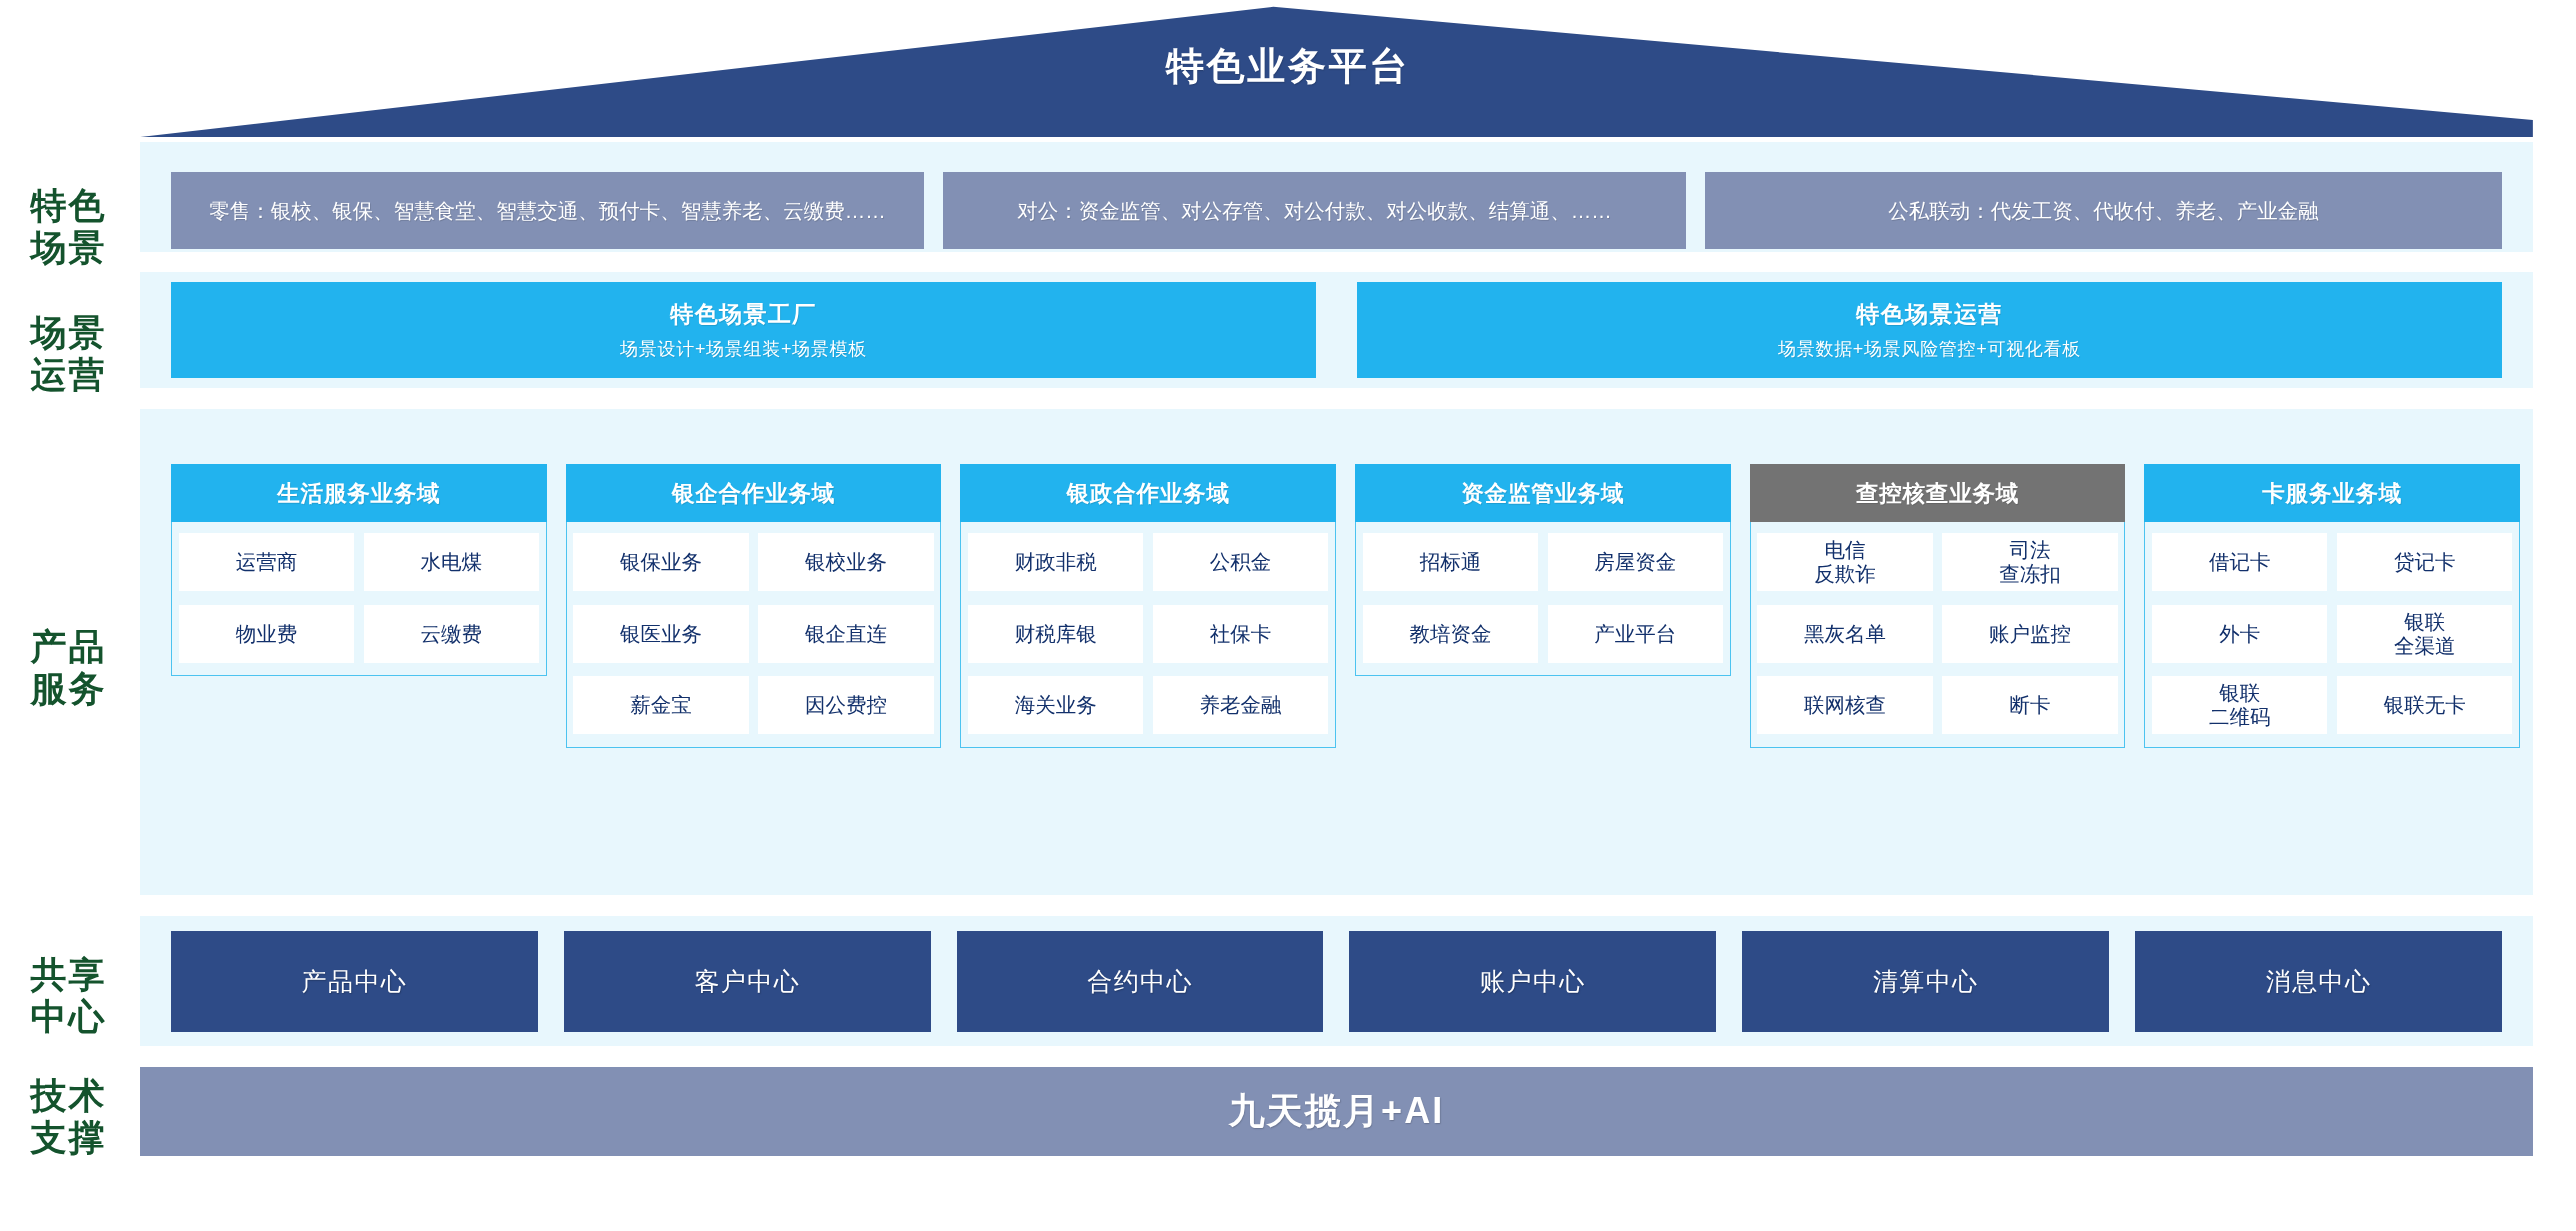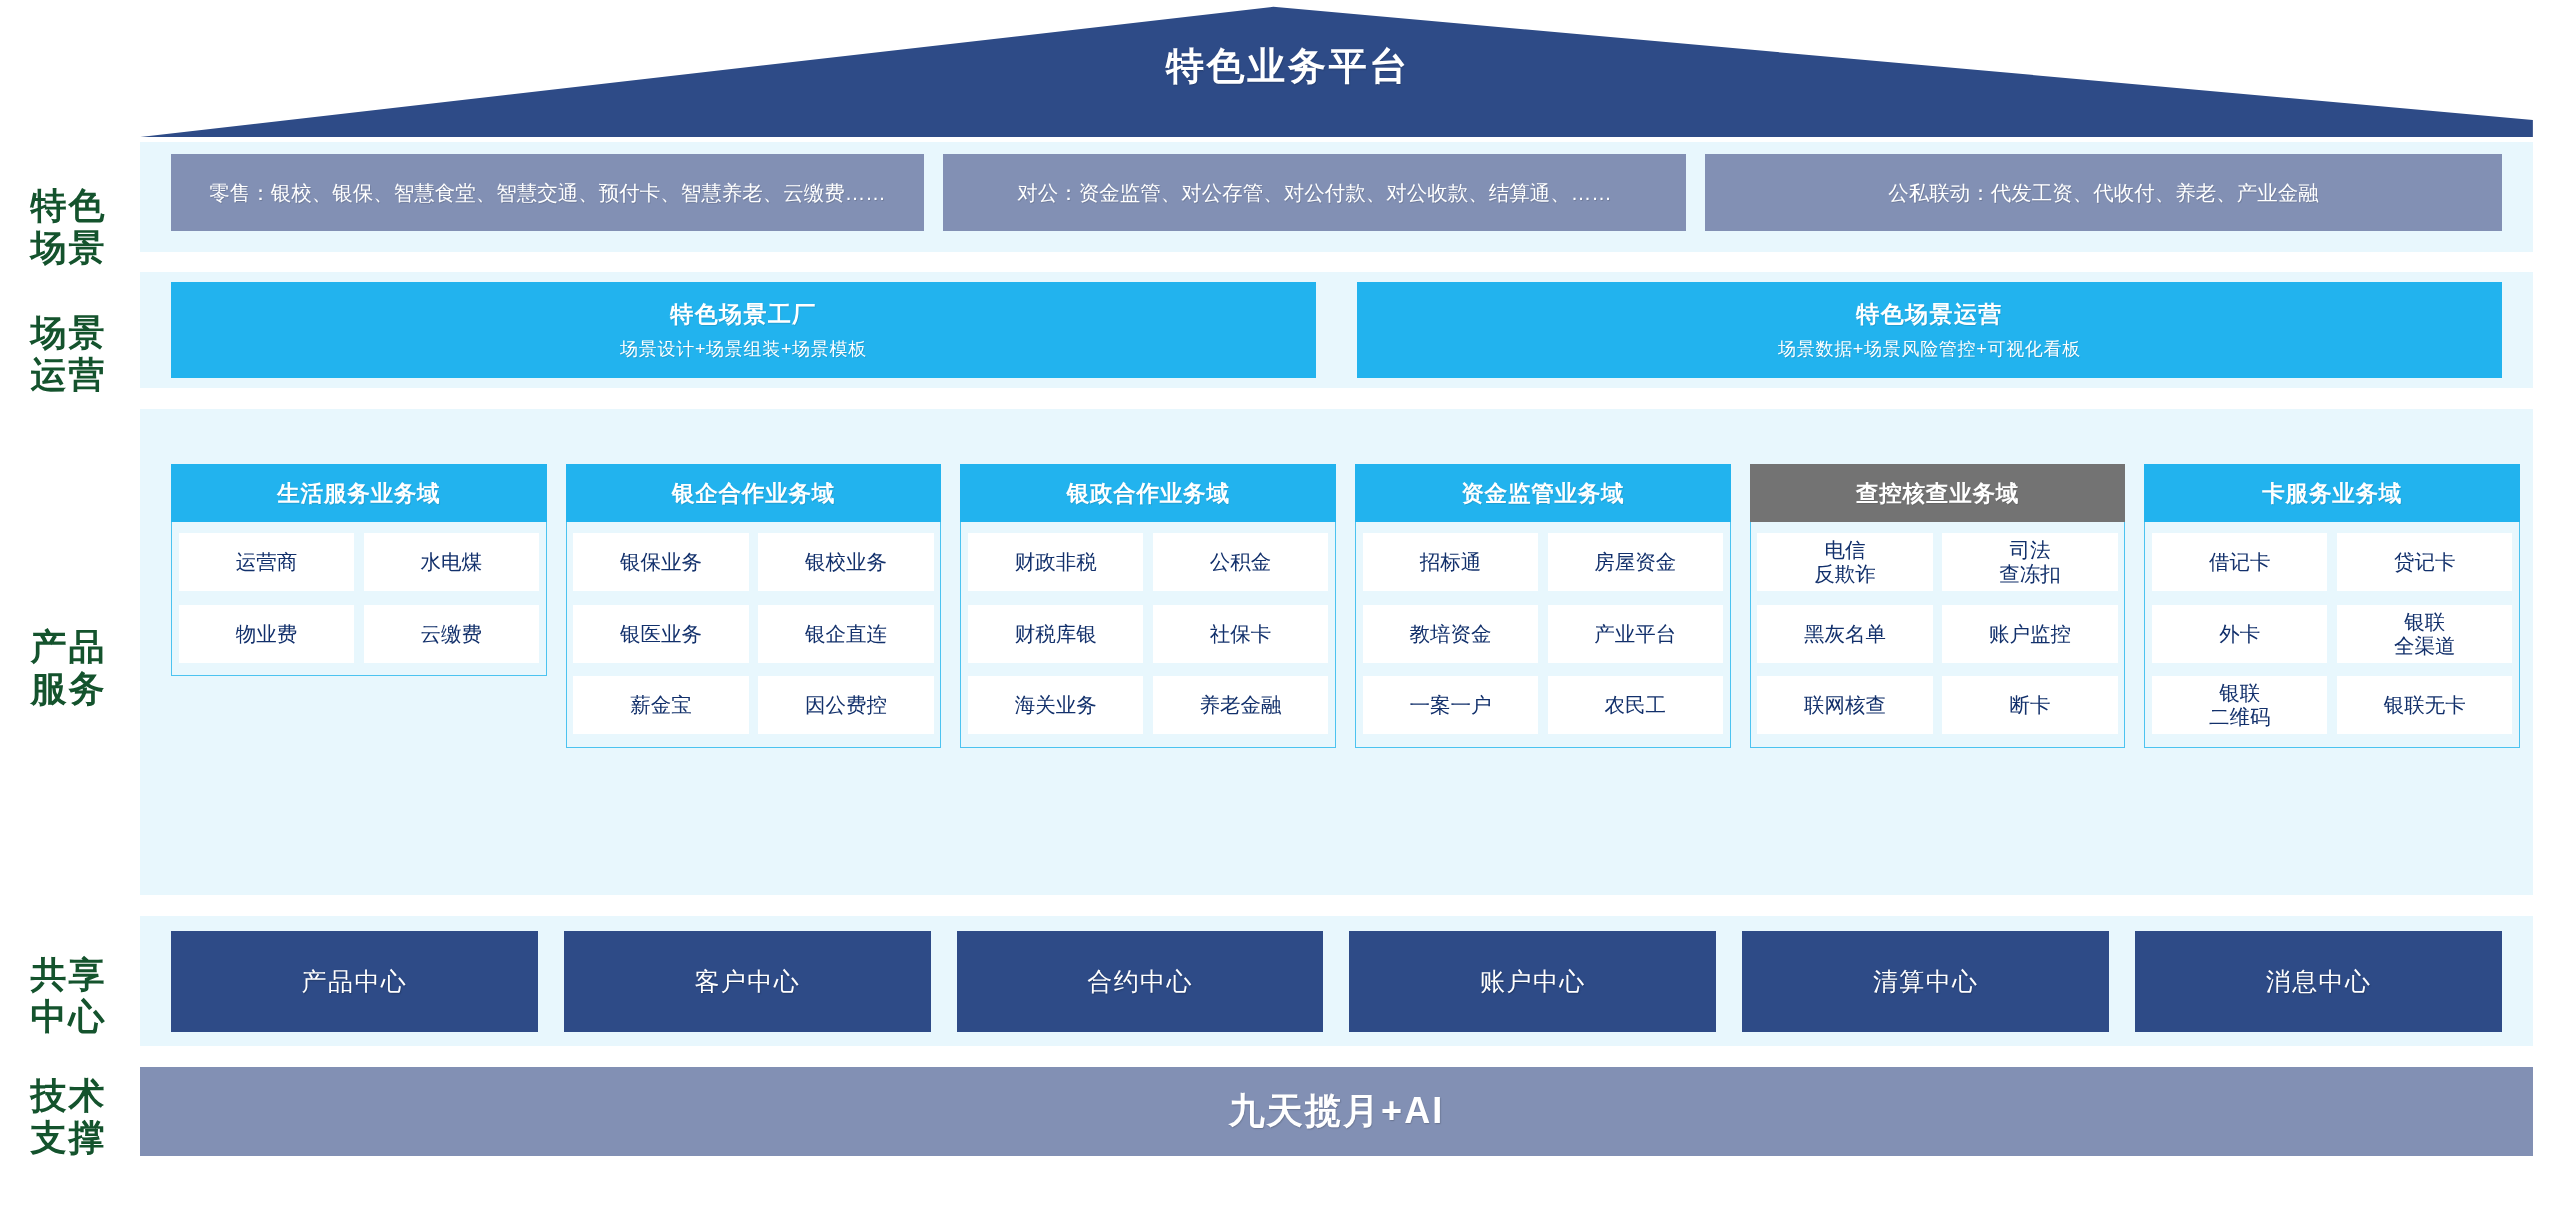--- a/index.html
+++ b/index.html
@@ -32,21 +32,21 @@
   .band{
     position:absolute;left:140px;width:2393px;
     background:#e8f7fd;
     box-sizing:border-box;
   }
 
   
   #band-scene{top:142px;height:110px;}
   .scene-row{
     position:absolute;left:0;top:0;width:100%;height:100%;
-    display:flex;align-items:flex-start;padding:12px 31px;box-sizing:border-box;gap:19px;
+    display:flex;align-items:flex-end;padding:3px 31px;box-sizing:border-box;gap:19px;
   }
   .scene-box{
     background:#8290b4;color:#ffffff;
     display:flex;align-items:center;justify-content:center;text-align:center;
     font-size:20.5px;line-height:1.45;font-weight:normal;
     height:77px;padding:4.1px 15px;box-sizing:border-box;
     text-shadow:0.7px 0.7px 0.7px rgba(0,0,0,.15);
   }
   .scene-box.s1{flex:0 0 753px;}
   .scene-box.s2{flex:0 0 743px;}
@@ -225,24 +225,20 @@
       <div class="domain">
         <div class="domain-head" style="background: rgb(34, 179, 238);">资金监管业务域</div>
         <div class="domain-body">
           <div class="cell-row">
             <div class="cell">招标通</div>
             <div class="cell">房屋资金</div>
           </div>
           <div class="cell-row">
             <div class="cell">教培资金</div>
             <div class="cell">产业平台</div>
-          </div>
-          <div class="cell-row">
-            <div class="cell">一案一户</div>
-            <div class="cell">农民工</div>
           </div>
         </div>
       </div>
       <div class="domain">
         <div class="domain-head" style="background: #737373;">查控核查业务域</div>
         <div class="domain-body">
           <div class="cell-row">
             <div class="cell">电信
 反欺诈</div>
             <div class="cell">司法

